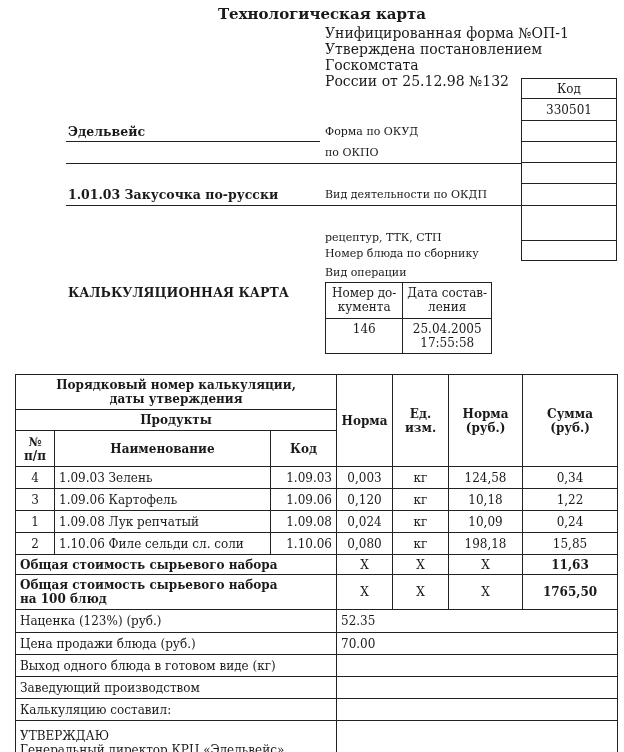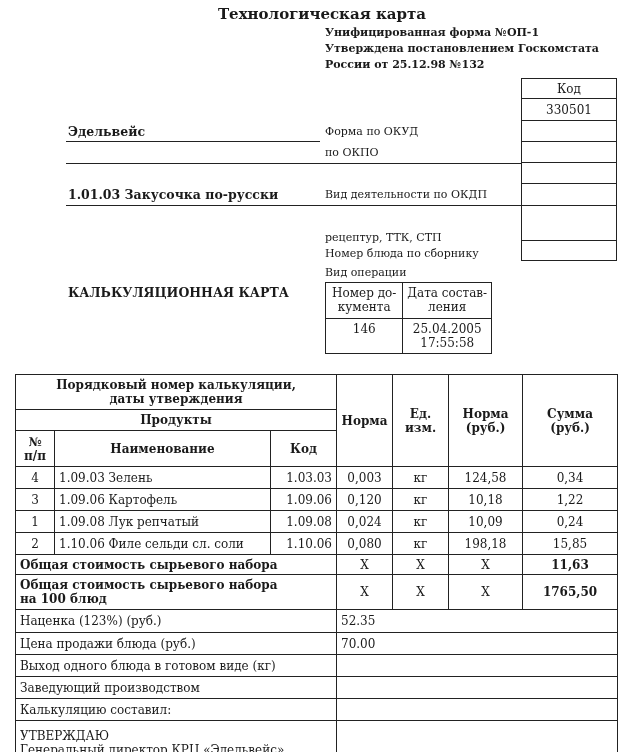--- a/index.html
+++ b/index.html
@@ -1,20 +1,20 @@
 <!DOCTYPE html>
 <html><head>
 <meta charset="utf-8">
 <style>
   * { box-sizing: border-box; margin: 0; padding: 0; }
   html, body { width: 624px; height: 752px; background: #ffffff; overflow: hidden; }
   body { position: relative; font-family: "DejaVu Serif", "Liberation Serif", serif; color: #1a1a1a; font-size: 12px; }
   .abs { position: absolute; }
   .title { left: 0; width: 624px; top: 5px; text-align: center; font-weight: bold; font-size: 15px; padding-left: 20px; }
-  .form-info { left: 325px; top: 25px; font-size: 11px; line-height: 16px; font-weight: bold; }
+  .form-info { left: 325px; top: 25px; font-size: 14px; line-height: 16px; }
   .bold { font-weight: bold; }
   .label { font-size: 11px; margin-top: 22px; }
   .hline { position: absolute; height: 0; border-top: 1.5px solid #222; }
   
   .codebox { position: absolute; left: 521px; top: 78px; width: 96px; border: 1.5px solid #222; border-bottom: none; }
   .codebox .cell { border-bottom: 1.5px solid #222; text-align: center; font-size: 12px; display: flex; align-items: center; justify-content: center; }
   
   table { border-collapse: collapse; }
   .doc-table { position: absolute; left: 325px; top: 282px; width: 167px; }
   .doc-table td { border: 1.5px solid #222; text-align: center; font-size: 12px; line-height: 14px; vertical-align: top; padding: 3px 2px; }
@@ -123,21 +123,21 @@
       <div>№</div>
       <div>п/п</div>
     </td>
     <td class="hdr">Наименование</td>
     <td class="hdr">Код</td>
   </tr>
 
   <tr style="height:22px;">
     <td class="c">4</td>
     <td>1.09.03 Зелень</td>
-    <td class="num">1.03.03</td>
+    <td class="num">1.09.03</td>
     <td class="c">0,003</td>
     <td class="c">кг</td>
     <td class="c">124,58</td>
     <td class="c">0,34</td>
   </tr>
   <tr style="height:22px;">
     <td class="c">3</td>
     <td>1.09.06 Картофель</td>
     <td class="num">1.09.06</td>
     <td class="c">0,120</td>

